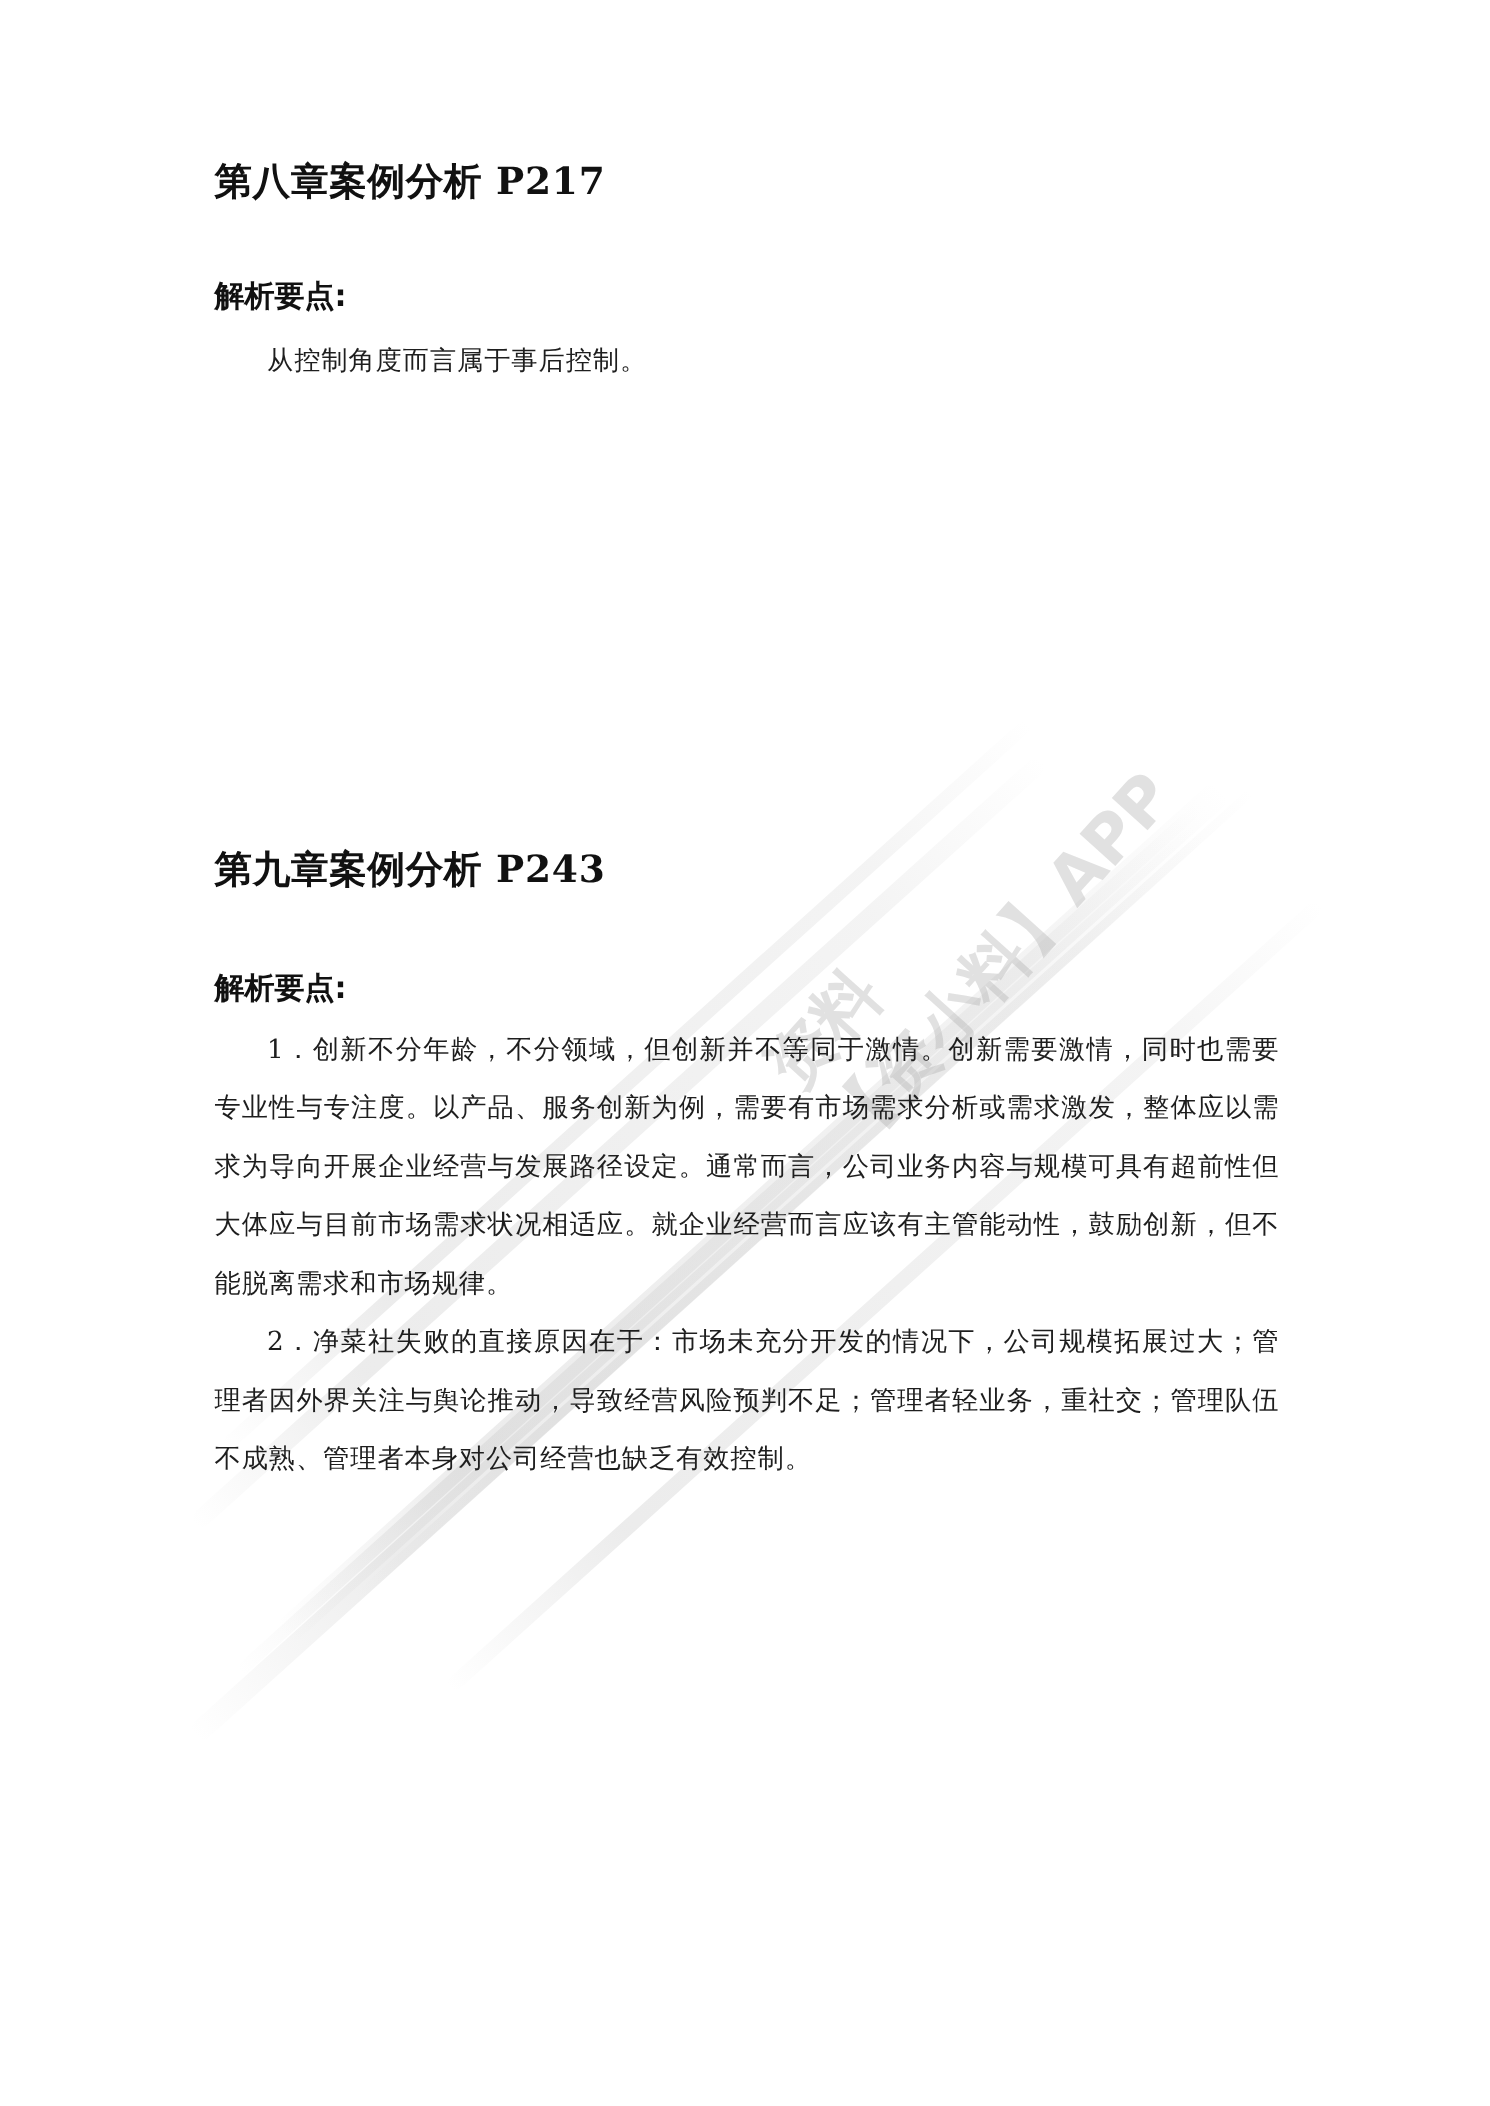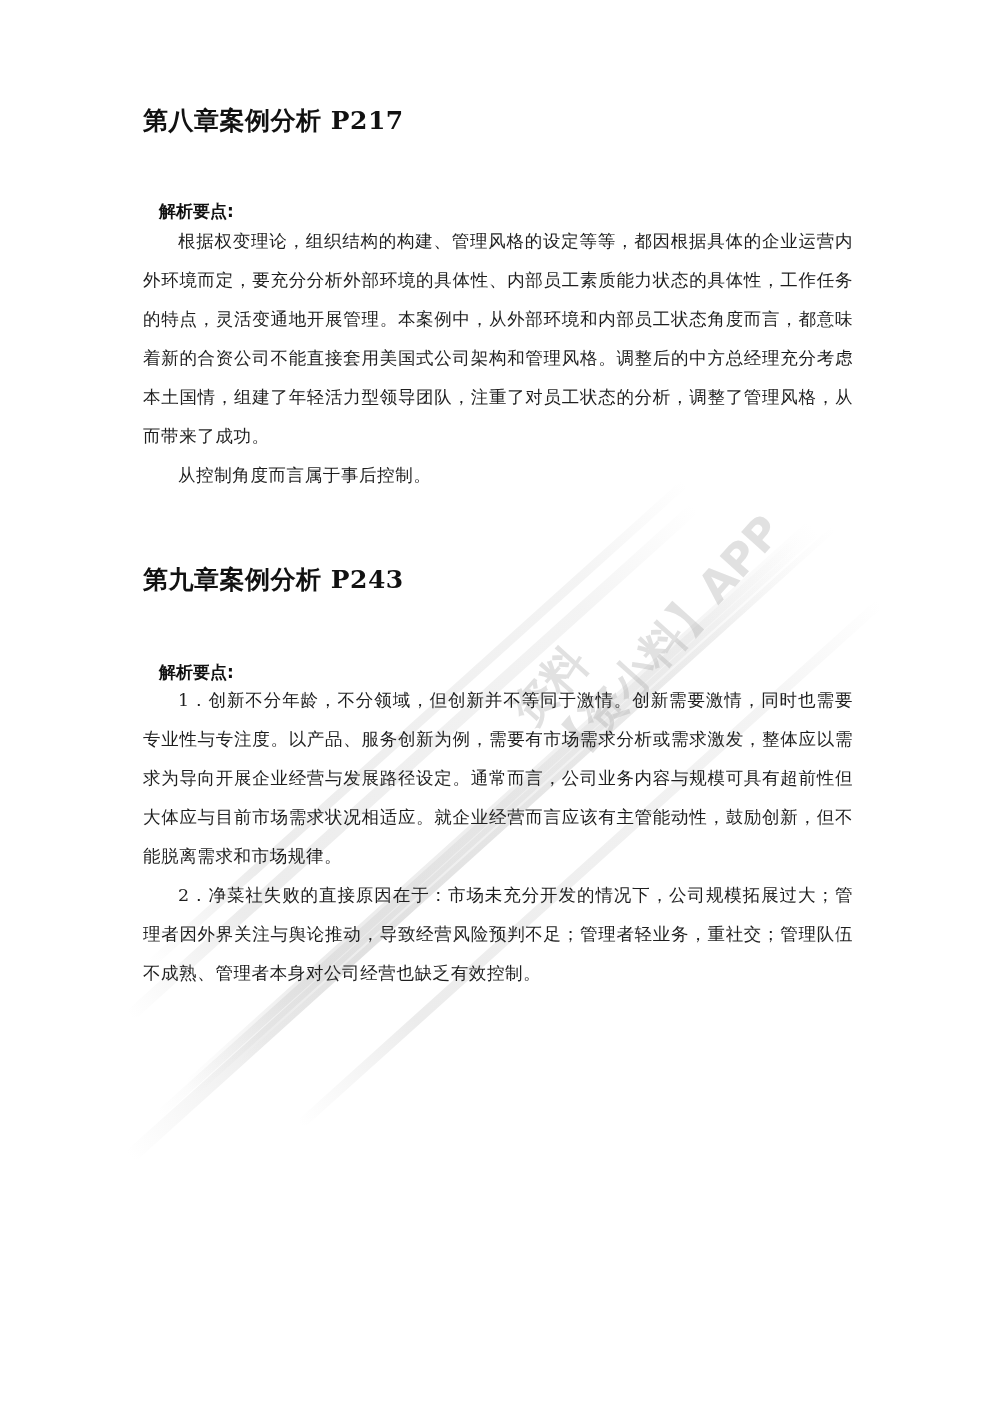--- a/index.html
+++ b/index.html
@@ -63,23 +63,23 @@
     letter-spacing: 0.5px;
     color: #111;
     margin: 0;
     white-space: nowrap;
   }
   .section-label {
     position: absolute;
     left: 0;
     font-family: "DejaVu Sans", "Liberation Sans", sans-serif;
     font-weight: bold;
-    font-size: 17px;
+    font-size: 20px;
     color: #111;
-    margin: 16px;
+    margin: 0;
     white-space: nowrap;
   }
   .body-block {
     position: absolute;
     left: 0;
     width: 710px;
   }
   .para {
     margin: 0;
     font-size: 17.5px;
@@ -107,21 +107,20 @@
     <div class="wm-stroke" style="left:300px; top:1120px; width:780px; height:10px;"></div>
     <div class="wm-text" style="left:520px; top:690px; font-size:44px;">资料</div>
     <div class="wm-text" style="left:560px; top:730px; font-size:44px;">【资小料】APP</div>
   </div>
 
   <div class="content">
 
     <h2 class="chapter-title" style="top:104px;text-align:right;">第八章案例分析 P217</h2>
     <div class="section-label" style="top:184px;">解析要点:</div>
     <div class="body-block" style="top:222px;">
-      <p class="para">根据权变理论，组织结构的构建、管理风格的设定等等，都因根据具体的企业运营内外环境而定，要充分分析外部环境的具体性、内部员工素质能力状态的具体性，工作任务的特点，灵活变通地开展管理。本案例中，从外部环境和内部员工状态角度而言，都意味着新的合资公司不能直接套用美国式公司架构和管理风格。调整后的中方总经理充分考虑本土国情，组建了年轻活力型领导团队，注重了对员工状态的分析，调整了管理风格，从而带来了成功。</p>
       <p class="para">从控制角度而言属于事后控制。</p>
     </div>
 
     <h2 class="chapter-title" style="top:563px;">第九章案例分析 P243</h2>
     <div class="section-label" style="top:645px;">解析要点:</div>
     <div class="body-block" style="top:681px;">
       <p class="para">1．创新不分年龄，不分领域，但创新并不等同于激情。创新需要激情，同时也需要专业性与专注度。以产品、服务创新为例，需要有市场需求分析或需求激发，整体应以需求为导向开展企业经营与发展路径设定。通常而言，公司业务内容与规模可具有超前性但大体应与目前市场需求状况相适应。就企业经营而言应该有主管能动性，鼓励创新，但不能脱离需求和市场规律。</p>
       <p class="para">2．净菜社失败的直接原因在于：市场未充分开发的情况下，公司规模拓展过大；管理者因外界关注与舆论推动，导致经营风险预判不足；管理者轻业务，重社交；管理队伍不成熟、管理者本身对公司经营也缺乏有效控制。</p>
     </div>
 

